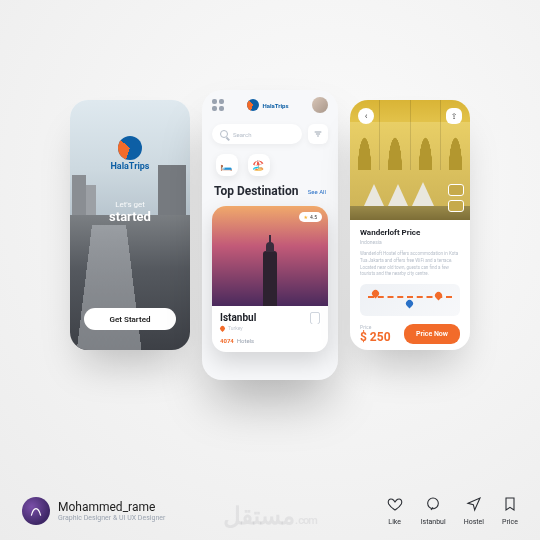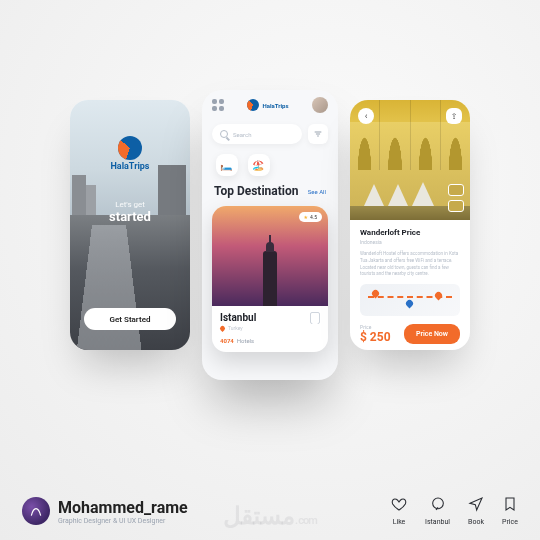--- a/index.html
+++ b/index.html
@@ -88,21 +88,21 @@
   .foot-row{display:flex;justify-content:space-between;align-items:center;margin-top:8px;}
   .price-lbl{font-size:5px;color:#b6bec9;}
   .price-val{font-size:12px;font-weight:700;color:#f26b2a;}
   .book-btn{background:#f26b2a;color:#fff;font-size:7px;font-weight:600;padding:6px 12px;border-radius:9px;}
 
   
   .footer { position:absolute; left:0; right:0; bottom:14px; display:flex; align-items:center; padding: 0 22px; }
   .profile { display:flex; align-items:center; gap:8px; }
   .pfp { width:28px;height:28px;border-radius:50%;background:radial-gradient(circle at 35% 35%, #7a4fa8, #3e2766 70%);display:flex;align-items:center;justify-content:center;}
   .pfp svg{width:14px;height:14px;}
-  .uname{font-size:16px;font-weight:700;color:#222;}
+  .uname{font-size:12px;font-weight:400;color:#222;}
   .urole{font-size:7px;color:#9aa3b0;}
   .watermark{position:absolute;left:50%;transform:translateX(-50%);bottom:10px;font-size:24px;font-weight:800;color:rgba(120,125,132,.12);letter-spacing:-1px;}
   .actions{margin-left:auto;display:flex;gap:18px;}
   .action{display:flex;flex-direction:column;align-items:center;gap:6px;color:#2a2d33;}
   .action span{font-size:7px;}
   .ico{width:16px;height:16px;display:flex;align-items:center;justify-content:center;}
   .ico svg{stroke:#2a2d33;fill:none;stroke-width:1.6;}
 </style>
 </head>
 <body>
@@ -253,21 +253,21 @@
             </svg>
           </div>
         <span>Istanbul</span>
       </div>
       <div class="action">
         <div class="ico">
             <svg viewBox="0 0 24 24">
               <path d="M3 11l18-8-8 18-2-8-8-2z"></path>
             </svg>
           </div>
-        <span>Book</span>
+        <span>Hostel</span>
       </div>
       <div class="action">
         <div class="ico">
             <svg viewBox="0 0 24 24">
               <path d="M6 3h12v18l-6-4-6 4V3z"></path>
             </svg>
           </div>
         <span>Price</span>
       </div>
     </div>

